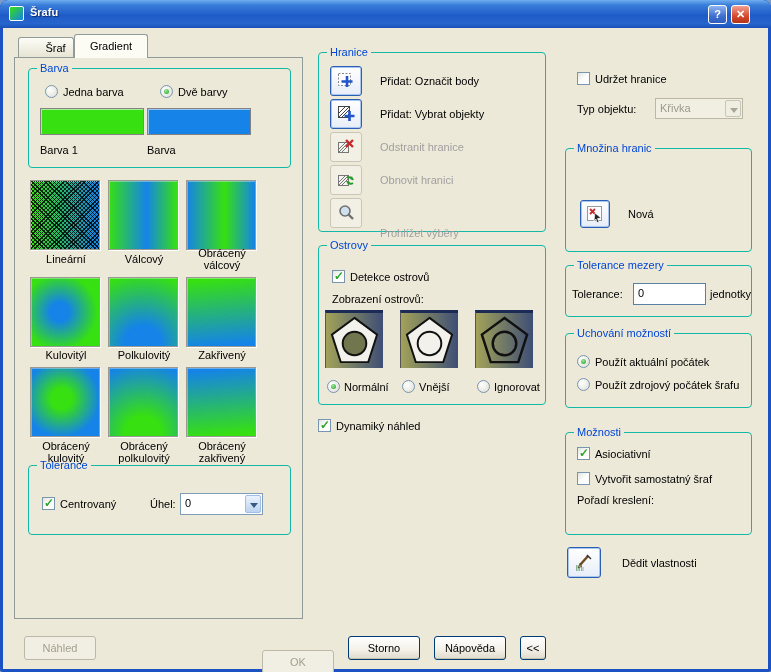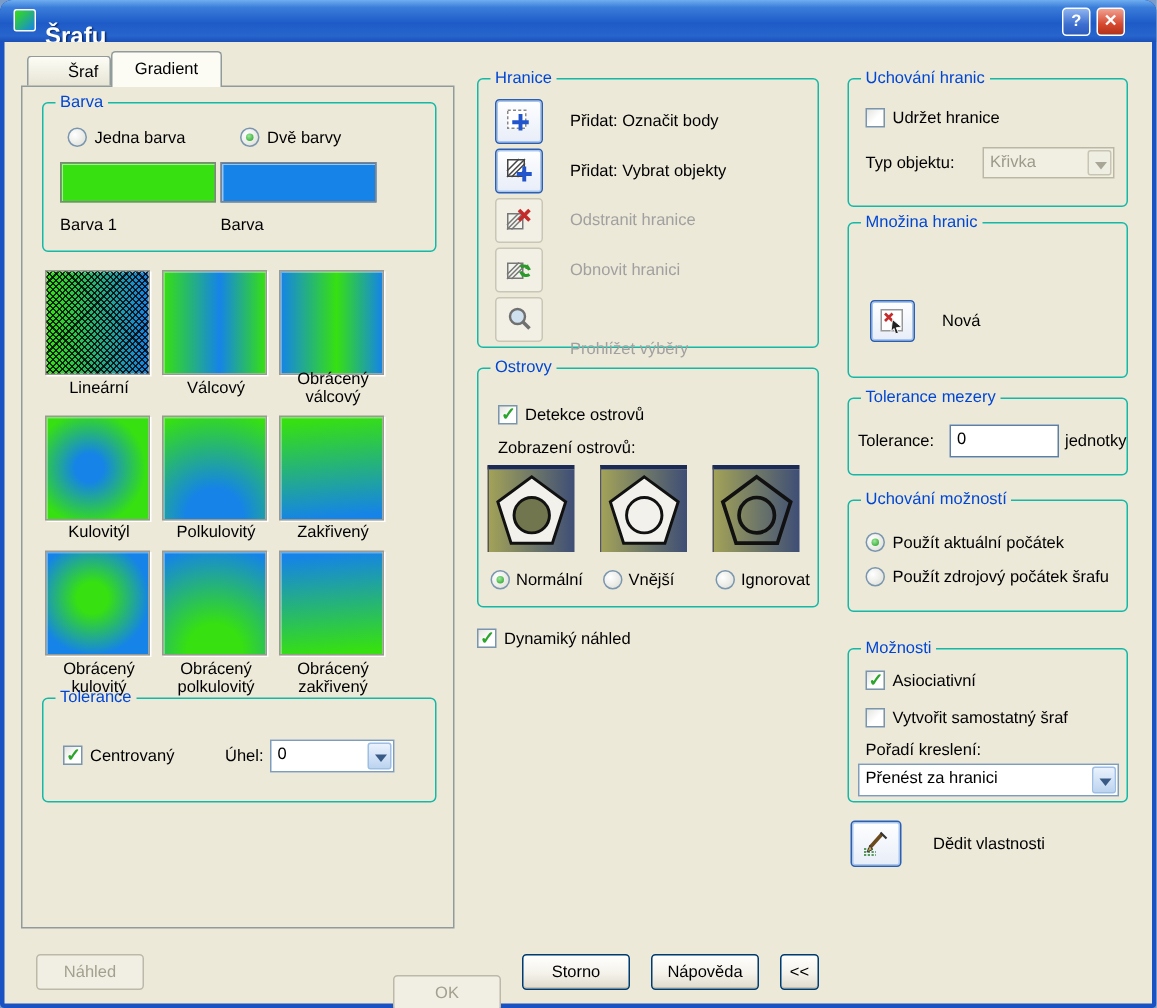--- a/index.html
+++ b/index.html
@@ -1,21 +1,21 @@
 <!DOCTYPE html>
 <html style="--g: #36E011; --b: #1583E8;"><head>
 <meta charset="utf-8">
 <style>
   html,body{margin:0;padding:0;background:#7B9CC8;}
   *{box-sizing:border-box;font-family:"Liberation Sans",sans-serif;}
   .win{position:relative;width:771px;height:672px;background:#1A52C4;border-radius:8px 8px 3px 3px;overflow:hidden;font-size:11px;color:#000;}
   .client{position:absolute;left:3px;right:3px;top:28px;bottom:3px;background:#ECE9D8;}
   .titlebar{position:absolute;left:0;top:0;right:0;height:28px;border-radius:8px 8px 0 0;
     background:linear-gradient(180deg,#6FAEF0 0%,#3A7DD9 18%,#1E5BC8 55%,#2765CC 85%,#1A50B8 100%);}
-  .title-text{position:absolute;left:30px;top:16px;color:#fff;font-weight:bold;font-size:16px;text-shadow:1px 1px 1px #0a2a6a;}
+  .title-text{position:absolute;left:30px;top:6px;color:#fff;font-weight:bold;font-size:11px;text-shadow:1px 1px 1px #0a2a6a;}
   .app-icon{position:absolute;left:9px;top:6px;width:15px;height:15px;border:1px solid #fff;border-radius:2px;
     background:linear-gradient(135deg,var(--g),var(--b));}
   .cap-btn{position:absolute;top:5px;width:19px;height:19px;border:1px solid #fff;border-radius:3px;color:#fff;
     font-weight:bold;font-size:11px;text-align:center;line-height:17px;}
   .help-btn{right:44px;background:linear-gradient(180deg,#8FB4F0,#3D6FD0 60%,#2E5DBE);}
   .close-btn{right:21px;background:linear-gradient(180deg,#F0A090,#D6492F 60%,#B23318);}
   
   .tab{position:absolute;border:1px solid #919B9C;border-bottom:none;border-radius:3px 3px 0 0;text-align:center;}
   .tab.inactive{left:18px;top:37px;width:56px;height:21px;line-height:20px;background:linear-gradient(180deg,#FDFDF6,#E6E3D2);padding-left:19px;}
   .tab.active{left:74px;top:34px;width:74px;height:24px;line-height:23px;background:#FCFBF4;z-index:3;}
@@ -203,23 +203,20 @@
   <span class="rb sel" style="left:327px;top:380px;"></span>
   <span class="lbl" style="left:344px;top:381px;">Normální</span>
   <span class="rb" style="left:402px;top:380px;"></span>
   <span class="lbl" style="left:419px;top:381px;">Vnější</span>
   <span class="rb" style="left:477px;top:380px;"></span>
   <span class="lbl" style="left:494px;top:381px;">Ignorovat</span>
 
   <span class="cb checked" style="left:318px;top:419px;"></span>
   <span class="lbl" style="left:336px;top:420px;">Dynamiký náhled</span>
 
-  <div class="group" style="left:565px;top:52px;width:187px;height:86px;">
-    <span class="glabel">Uchování hranic</span>
-  </div>
   <span class="cb" style="left:577px;top:72px;"></span>
   <span class="lbl" style="left:595px;top:73px;">Udržet hranice</span>
   <span class="lbl" style="left:577px;top:103px;">Typ objektu:</span>
   <div class="combo disabled" style="left:655px;top:98px;width:88px;height:21px;">
     <span class="ct">Křivka</span>
     <span class="ca"></span>
   </div>
 
   <div class="group" style="left:565px;top:148px;width:187px;height:104px;">
     <span class="glabel">Množina hranic</span>
@@ -249,24 +246,20 @@
   <span class="lbl" style="left:595px;top:379px;">Použít zdrojový počátek šrafu</span>
 
   <div class="group" style="left:565px;top:432px;width:187px;height:103px;">
     <span class="glabel">Možnosti</span>
   </div>
   <span class="cb checked" style="left:577px;top:447px;"></span>
   <span class="lbl" style="left:595px;top:448px;">Asiociativní</span>
   <span class="cb" style="left:577px;top:472px;"></span>
   <span class="lbl" style="left:595px;top:473px;">Vytvořit samostatný šraf</span>
   <span class="lbl" style="left:577px;top:494px;">Pořadí kreslení:</span>
-  <div class="combo" style="left:572px;top:509px;width:174px;">
-    <span class="ct">Přenést za hranici</span>
-    <span class="ca"></span>
-  </div>
 
   <div class="icon-btn hot" style="left:567px;top:547px;width:34px;height:31px;">
     <svg width="20" height="20" viewBox="0 0 20 20">
       <path d="M2 17 h8 M2 15 h8 M2 13 h6" stroke="#2A7A2A" stroke-width="1" stroke-dasharray="1.5,1"></path>
       <path d="M6 12 L14 3" stroke="#6B4A1E" stroke-width="2.4"></path>
       <polygon points="4,15 7.5,13.5 6,10.5" fill="#C8A24A" stroke="#333" stroke-width="0.6"></polygon>
       <path d="M13 2 l4 4" stroke="#333" stroke-width="1.4"></path>
     </svg>
   </div>
   <span class="lbl" style="left:622px;top:557px;">Dědit vlastnosti</span>

